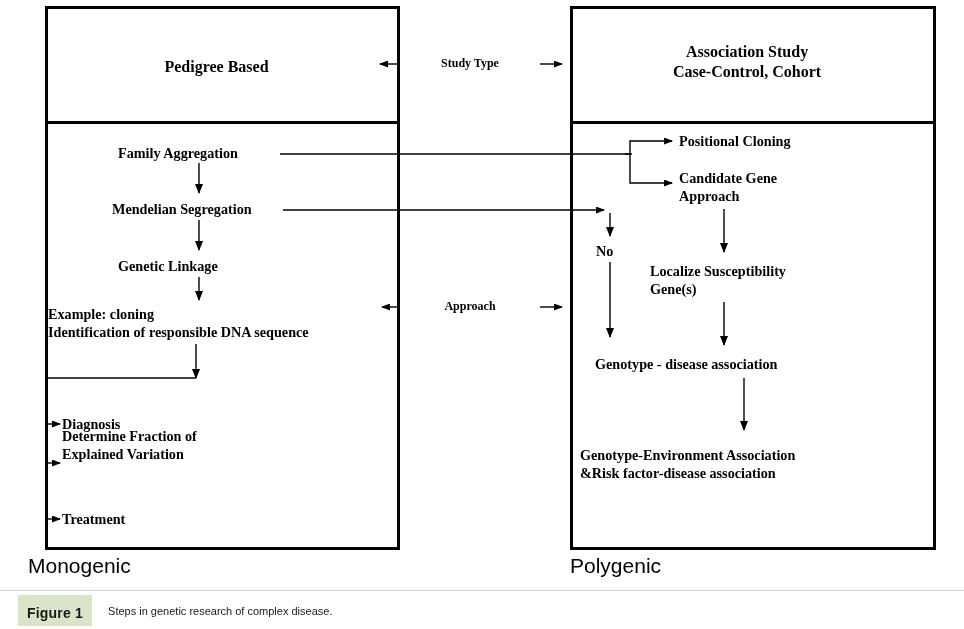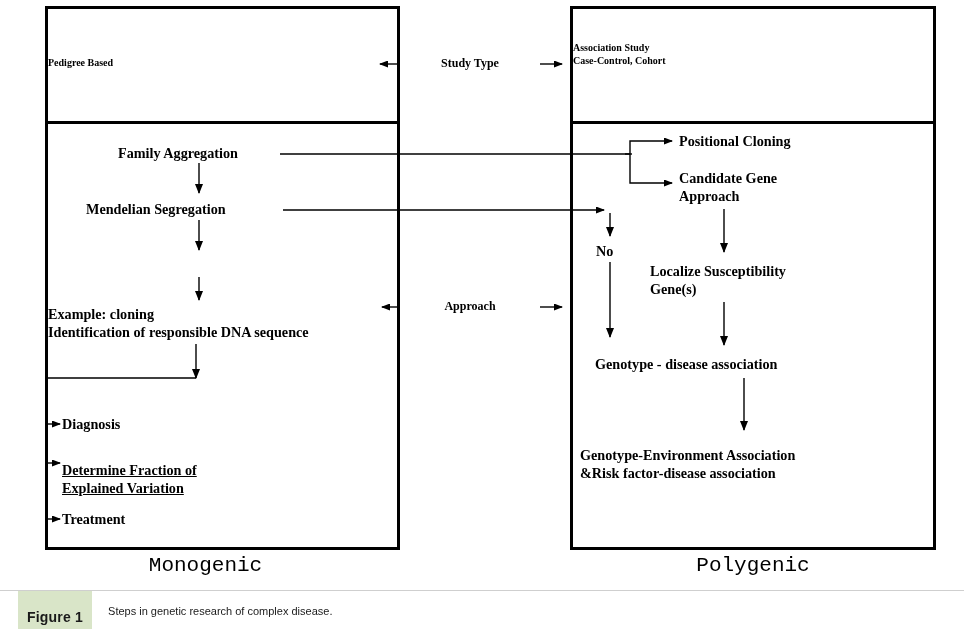--- a/index.html
+++ b/index.html
@@ -34,33 +34,32 @@
     height: 3px;
     background: #000000;
   }
   #left-header-rule  { top: 112px; }
   #right-header-rule { top: 112px; }
 
   .panel-title {
     position: absolute;
     left: 0;
     right: 12px;
-    text-align: left;
-    font-weight: bold;
-    font-size: 10px;
+    text-align: center;
+    font-weight: bold;
+    font-size: 16px;
     line-height: 1.25;
   }
   #left-title  { top: 48px; }
   #right-title { top: 33px; }
 
   .caption-under {
     position: absolute;
-    text-align: center;
     font-size: 21px;
-    font-family: Liberation Mono, monospace;
+    font-family: Liberation Sans, sans-serif;
   }
   #left-caption  { left: 28px;  top: 554px; width: 355px; }
   #right-caption { left: 570px; top: 554px; width: 366px; }
 
   .mid-label {
     position: absolute;
     text-align: center;
     font-weight: bold;
     font-size: 12px;
   }
@@ -95,21 +94,21 @@
     display: flex;
     align-items: center;
   }
   #figure-caption .fignum {
     margin-left: 18px;
     background: #d9e5c8;
     color: #1a1a1a;
     font-family: "Liberation Sans", sans-serif;
     font-weight: bold;
     font-size: 14px;
-    padding: 18px 9px 5px 9px;
+    padding: 10px 9px 5px 9px;
     letter-spacing: 0.2px;
   }
   #figure-caption .figtext {
     margin-left: 16px;
     font-family: "Liberation Sans", sans-serif;
     font-size: 11px;
     color: #1a1a1a;
   }
   #caption-rule {
     position: absolute;
@@ -135,27 +134,28 @@
     <div class="panel-title" id="right-title">
       <div>Association Study</div>
       <div>Case-Control, Cohort</div>
     </div>
   </div>
 
   <div class="mid-label" id="study-type-label">Study Type</div>
   <div class="mid-label" id="approach-label">Approach</div>
 
   <div class="node center" style="left:118px; top:145px; width:180px;">Family Aggregation</div>
-  <div class="node center" style="left:86px; top:201px; width:210px;">Mendelian Segregation</div>
+  <div class="node center" style="left:112px; top:201px; width:210px;">Mendelian Segregation</div>
+  <div class="node center" style="left:118px; top:258px; width:180px;">Genetic  Linkage</div>
   <div class="node" style="left:48px; top:306px; width:330px;">
     <div>Example: cloning</div>
     <div>Identification of responsible DNA  sequence</div>
   </div>
   <div class="node" style="left:62px; top:416px; width:200px;">Diagnosis</div>
-  <div class="node" style="left:62px; top:462px; width:220px;text-decoration:underline;">
+  <div class="node" style="left:62px; top:428px; width:220px;">
     <div>Determine Fraction of</div>
     <div>Explained Variation</div>
   </div>
   <div class="node" style="left:62px; top:511px; width:200px;">Treatment</div>
 
   <div class="caption-under" id="left-caption">Monogenic</div>
 
   <div class="node" style="left:679px; top:133px; width:220px;">Positional Cloning</div>
   <div class="node" style="left:679px; top:170px; width:200px;">
     <div>Candidate Gene</div>

